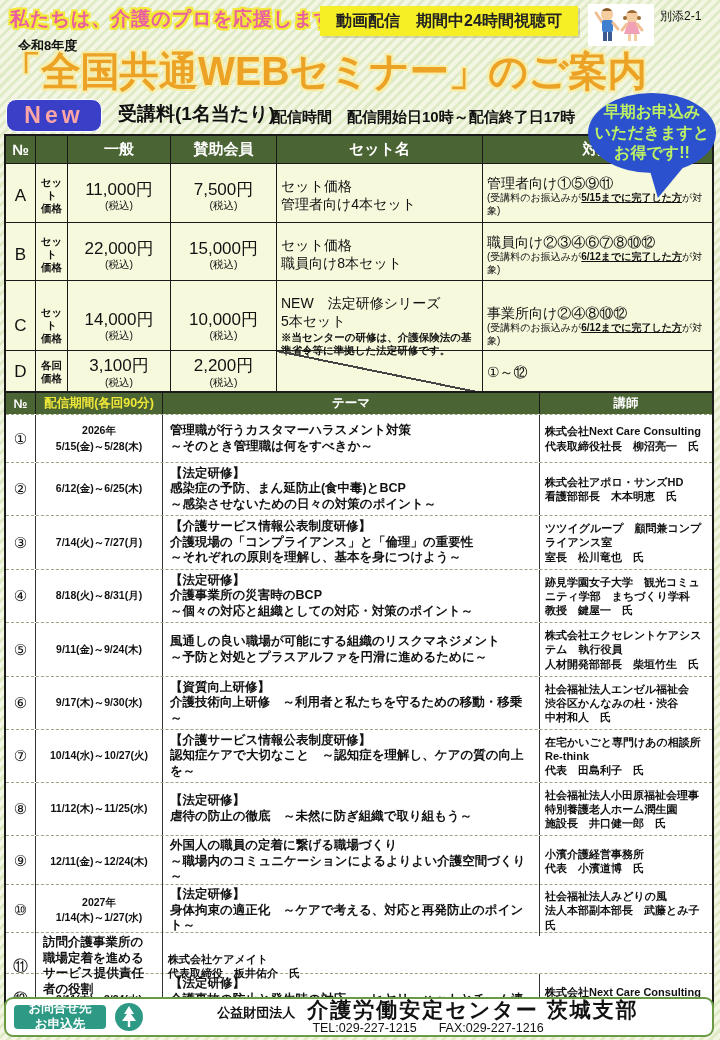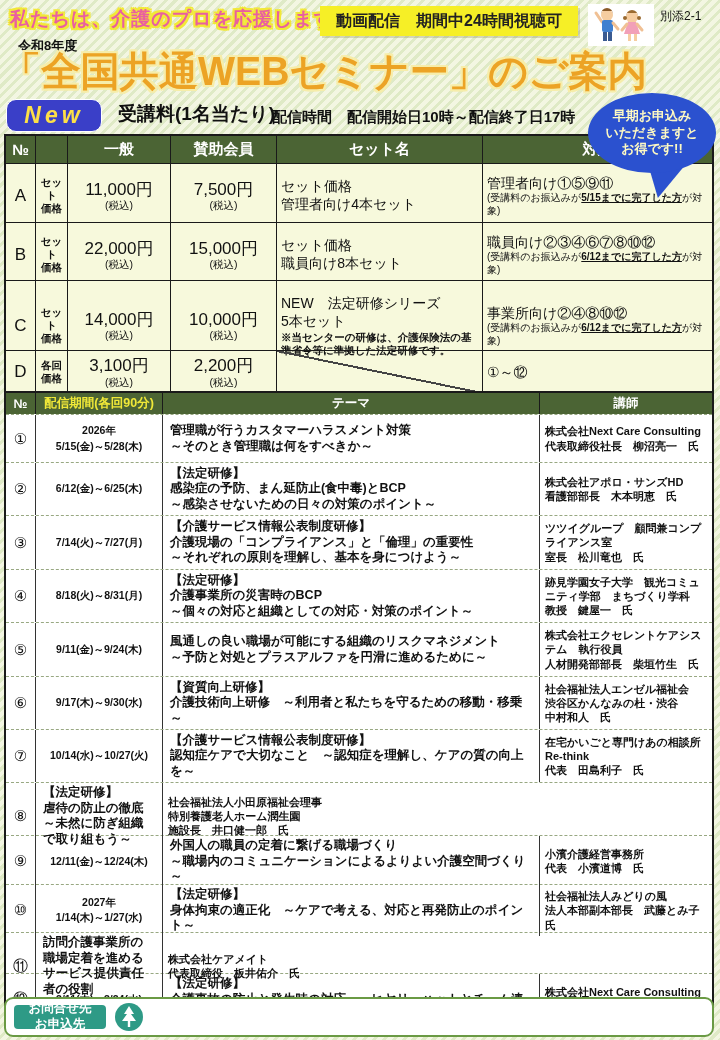--- a/index.html
+++ b/index.html
@@ -21,28 +21,28 @@
   .kids{position:absolute;left:588px;top:4px;width:66px;height:42px;background:#fff;display:flex;align-items:center;justify-content:center;}
   .attach{position:absolute;left:660px;top:8px;font-size:12px;}
   .year{position:absolute;left:18px;top:37px;font-size:13px;font-weight:bold;}
   .title{
     position:absolute;left:2px;top:44px;width:718px;font-size:40px;font-weight:bold;color:#eca325;white-space:nowrap;
     text-shadow:-2px 0 #f6edaa,2px 0 #f6edaa,0 -2px #f6edaa,0 2px #f6edaa,-2px -2px #f6edaa,2px -2px #f6edaa,-2px 2px #f6edaa,2px 2px #f6edaa;
     transform:scaleX(.98);transform-origin:left;
   }
   .newbadge{
     position:absolute;left:6px;top:99px;width:94px;height:31px;background:#3a3fc8;border:1px solid #fff;border-radius:10px;
-    color:#fde047;font-style:italic;font-weight:bold;font-size:23px;letter-spacing:4px;
+    color:#fca5a5;font-weight:bold;font-size:23px;letter-spacing:4px;
     display:flex;align-items:center;justify-content:center;
   }
   .fee{position:absolute;left:118px;top:101px;font-size:19px;font-weight:bold;}
   .delivery{position:absolute;left:272px;top:108px;font-size:15px;font-weight:bold;white-space:nowrap;}
   .bubble{
     position:absolute;left:588px;top:93px;width:128px;height:80px;background:#2b51cf;border-radius:50%;
-    color:#fef9c3;font-weight:bold;font-size:13px;line-height:1.3;text-align:center;white-space:pre-line;
+    color:#bef264;font-weight:bold;font-size:16px;line-height:1.3;text-align:center;white-space:pre-line;
     display:flex;align-items:center;justify-content:center;z-index:6;
   }
   .bubble-tail{position:absolute;left:648px;top:164px;width:38px;height:34px;background:#2b51cf;clip-path:polygon(0 0,100% 0,26% 100%);z-index:5;}
   
   .t1{position:absolute;left:4px;top:134px;width:710px;border:2px solid #1a1a1a;background:#f7f9dc;z-index:1;box-sizing:border-box;}
   .t1row{display:grid;grid-template-columns:29px 32px 103px 106px 206px 1fr;}
   .t1 .cell{border-left:1px solid #1a1a1a;box-sizing:border-box;min-width:0;}
   .t1 .cell:first-child{border-left:none;}
   .t1h{height:27px;background:#4b6434;color:#fff;font-weight:bold;font-size:15px;}
   .t1h .cell{display:flex;align-items:center;justify-content:center;}
@@ -299,20 +299,21 @@
           <div class="s-period">10/14(水)～10/27(火)</div>
           <div class="s-theme">【介護サービス情報公表制度研修】
 認知症ケアで大切なこと　～認知症を理解し、ケアの質の向上を～</div>
           <div class="s-instr">在宅かいごと専門けあの相談所
 Re-think
 代表　田島利子　氏</div>
         </div>
 
         <div class="t2row">
           <div class="s-no">⑧</div>
+          <div class="s-period">11/12(木)～11/25(水)</div>
           <div class="s-theme">【法定研修】
 虐待の防止の徹底　～未然に防ぎ組織で取り組もう～</div>
           <div class="s-instr">社会福祉法人小田原福祉会理事
 特別養護老人ホーム潤生園
 施設長　井口健一郎　氏</div>
         </div>
 
         <div class="t2row">
           <div class="s-no">⑨</div>
           <div class="s-period">12/11(金)～12/24(木)</div>
@@ -350,15 +351,25 @@
       </div>
   </div>
 
   <div class="footer">
     <div class="contact">お問合せ先
 お申込先</div>
     <svg width="30" height="30" viewBox="0 0 30 30">
       <circle cx="15" cy="15" r="14" fill="#2e9a86"></circle>
       <path d="M15 4 L20 12 H17 L22 19 H16.2 V25 H13.8 V19 H8 L13 12 H10 Z" fill="#ffffff"></path>
     </svg>
+    <div class="f-main">
+      <div class="f-name">
+        <span class="org-type">公益財団法人</span>
+        <span class="org-name">介護労働安定センター 茨城支部</span>
+      </div>
+      <div class="f-tel">
+        <span>TEL:029-227-1215</span>
+        <span>FAX:029-227-1216</span>
+      </div>
+    </div>
   </div>
 
 </div>
 
 </body></html>

